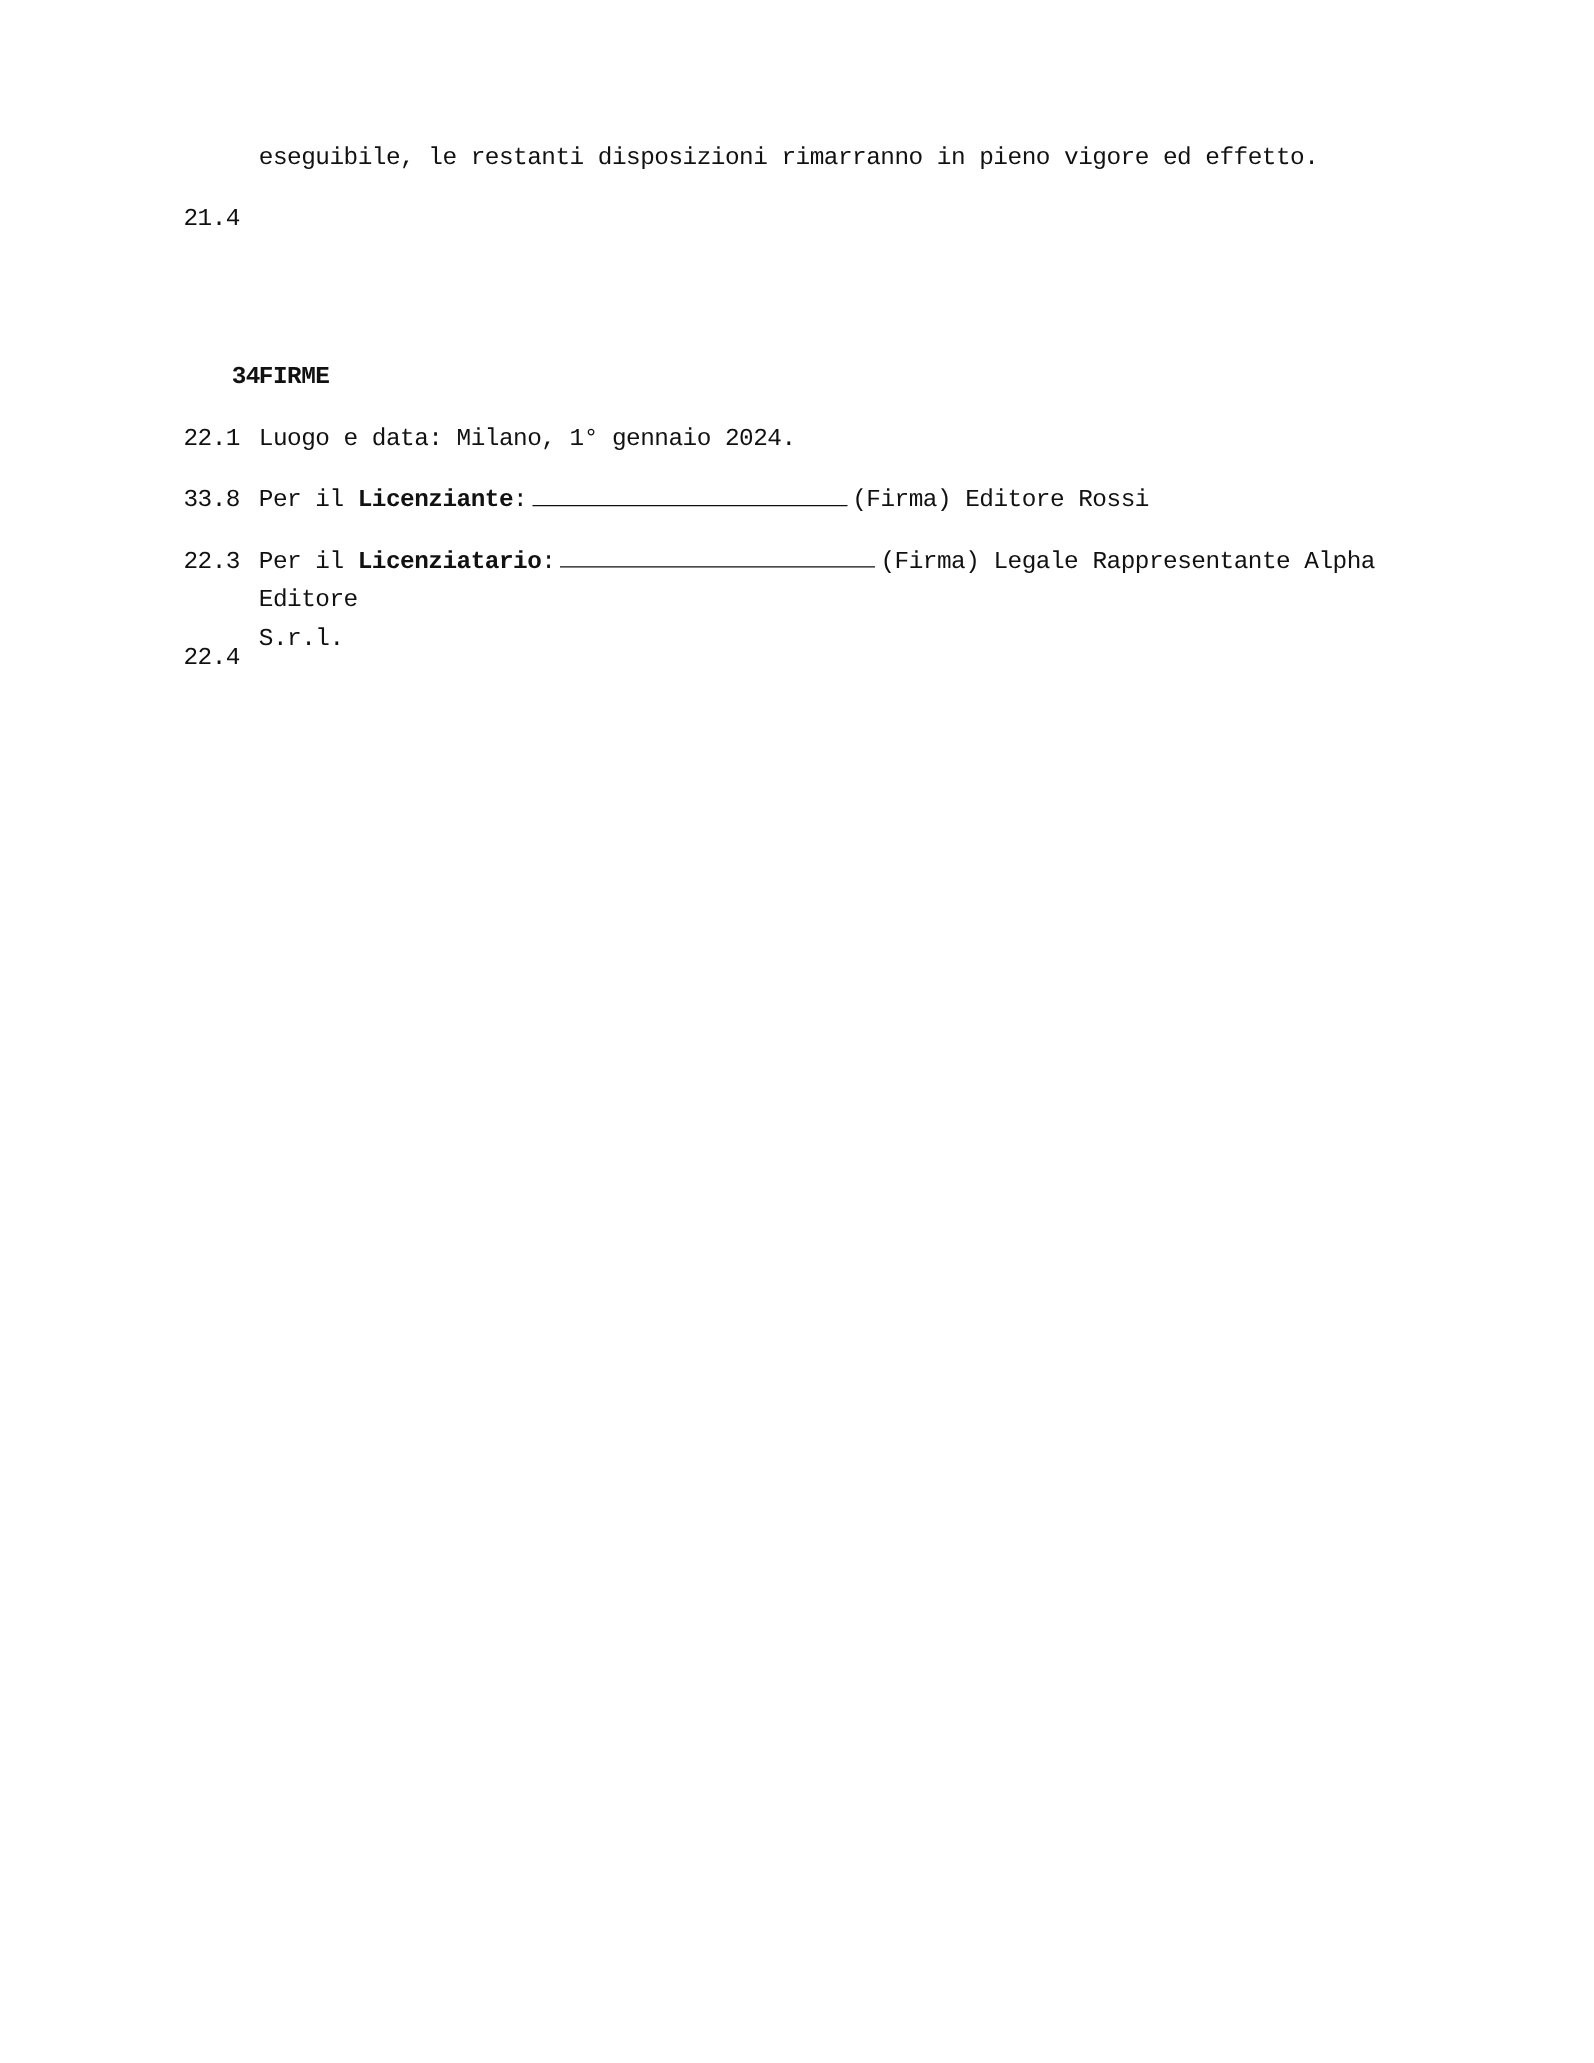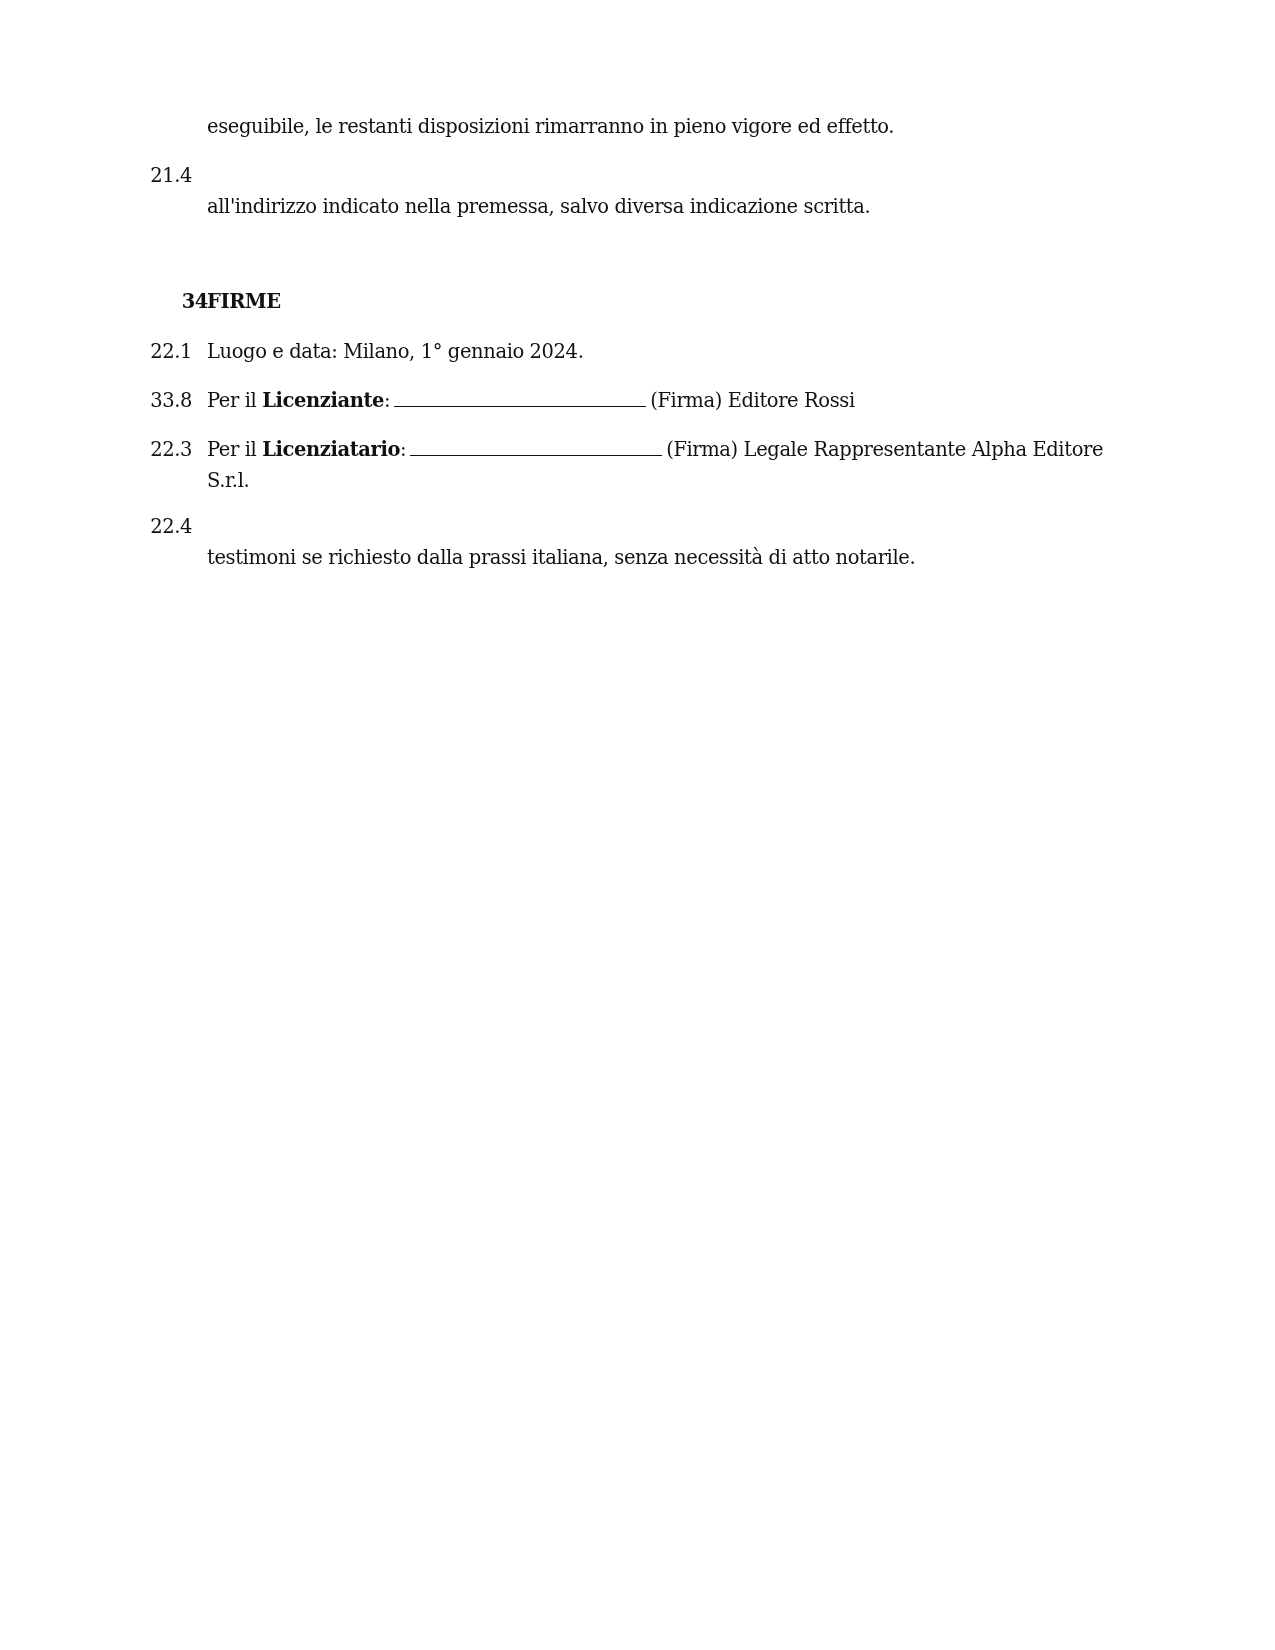--- a/index.html
+++ b/index.html
@@ -1,37 +1,37 @@
 <!DOCTYPE html>
 <html><head>
   <meta charset="utf-8">
   <style>
     html, body { margin: 0; padding: 0; background: #ffffff; }
     body { width: 1275px; height: 1650px; position: relative; overflow: hidden;
            font-family: "DejaVu Serif", "Liberation Serif", serif; color: #111; }
-    .page { position: absolute; left: 0; top: 0; width: 1202px; height: 1650px; }
+    .page { position: absolute; left: 0; top: 0; width: 1202px; height: 1650px; font-family: Liberation Mono, monospace; }
     .para { position: absolute; left: 0; width: 1275px; font-size: 19.5px; line-height: 31px; letter-spacing: -0.4px; }
     .num { position: absolute; left: 142px; width: 50px; text-align: right; }
     .num.head { left: 158px; font-weight: bold; }
     .txt { position: absolute; left: 207px; width: 920px; }
     .bold { font-weight: bold; }
     .sig { display: inline-block; width: 252px; border-bottom: 1.5px solid #111; height: 18px; vertical-align: baseline; margin: 0 4px; }
   </style>
 </head>
 <body>
 
 <div class="page">
 
   <div class="para" style="top:111px;">
     <span class="txt">eseguibile, le restanti disposizioni rimarranno in pieno vigore ed effetto.</span>
   </div>
 
   <div class="para" style="top:160px;">
     <span class="num">21.4</span>
-    <span class="txt"><br><span>all'indirizzo indicato nella premessa, salvo diversa indicazione scritta.</span></span>
+    <span class="txt"><br></span>
   </div>
 
   <div class="para" style="top:286px;">
     <span class="num head">34</span>
     <span class="txt bold">FIRME</span>
   </div>
 
   <div class="para" style="top:336px;">
     <span class="num">22.1</span>
     <span class="txt">Luogo e data: Milano, 1° gennaio 2024.</span>
@@ -42,16 +42,16 @@
     <span class="txt"><span>Per il </span><span class="bold">Licenziante</span><span>:</span><span class="sig"></span><span>(Firma) Editore Rossi</span></span>
   </div>
 
   <div class="para" style="top:434px;">
     <span class="num">22.3</span>
     <span class="txt"><span>Per il </span><span class="bold">Licenziatario</span><span>:</span><span class="sig"></span><span>(Firma) Legale Rappresentante Alpha Editore</span><br><span>S.r.l.</span></span>
   </div>
 
   <div class="para" style="top:511px;">
     <span class="num">22.4</span>
-    <span class="txt"><br><span>testimoni se richiesto dalla prassi italiana, senza necessità di atto notarile.</span></span>
+    <span class="txt"><br></span>
   </div>
 
 </div>
 
 </body></html>

